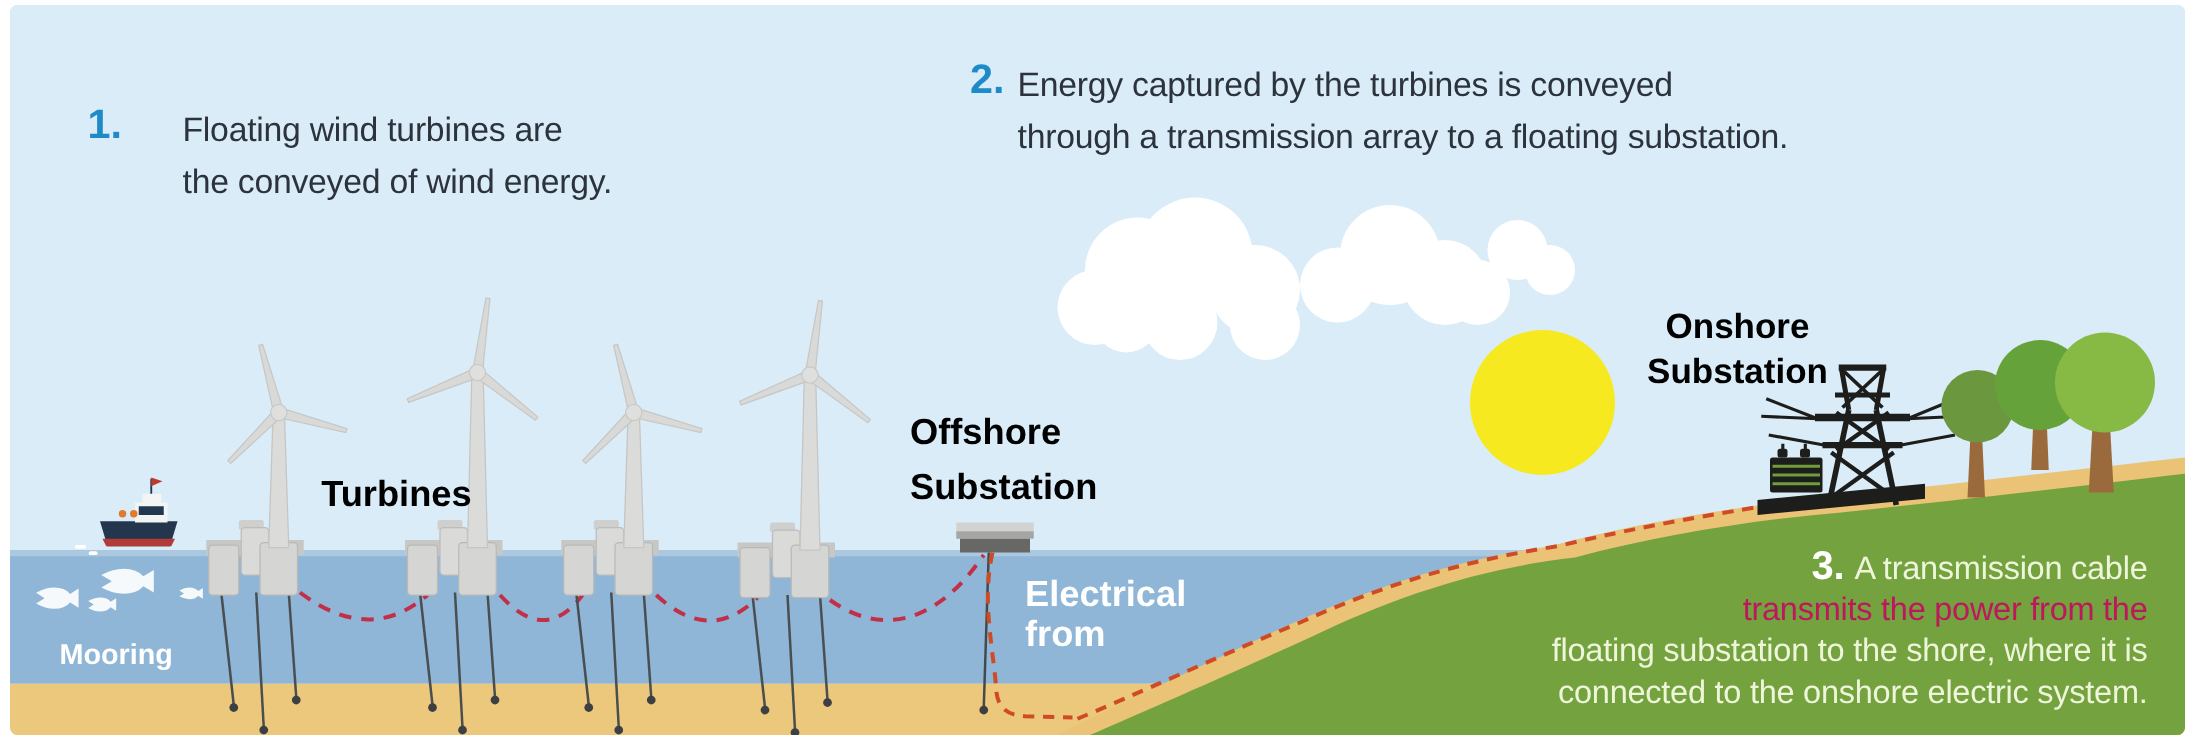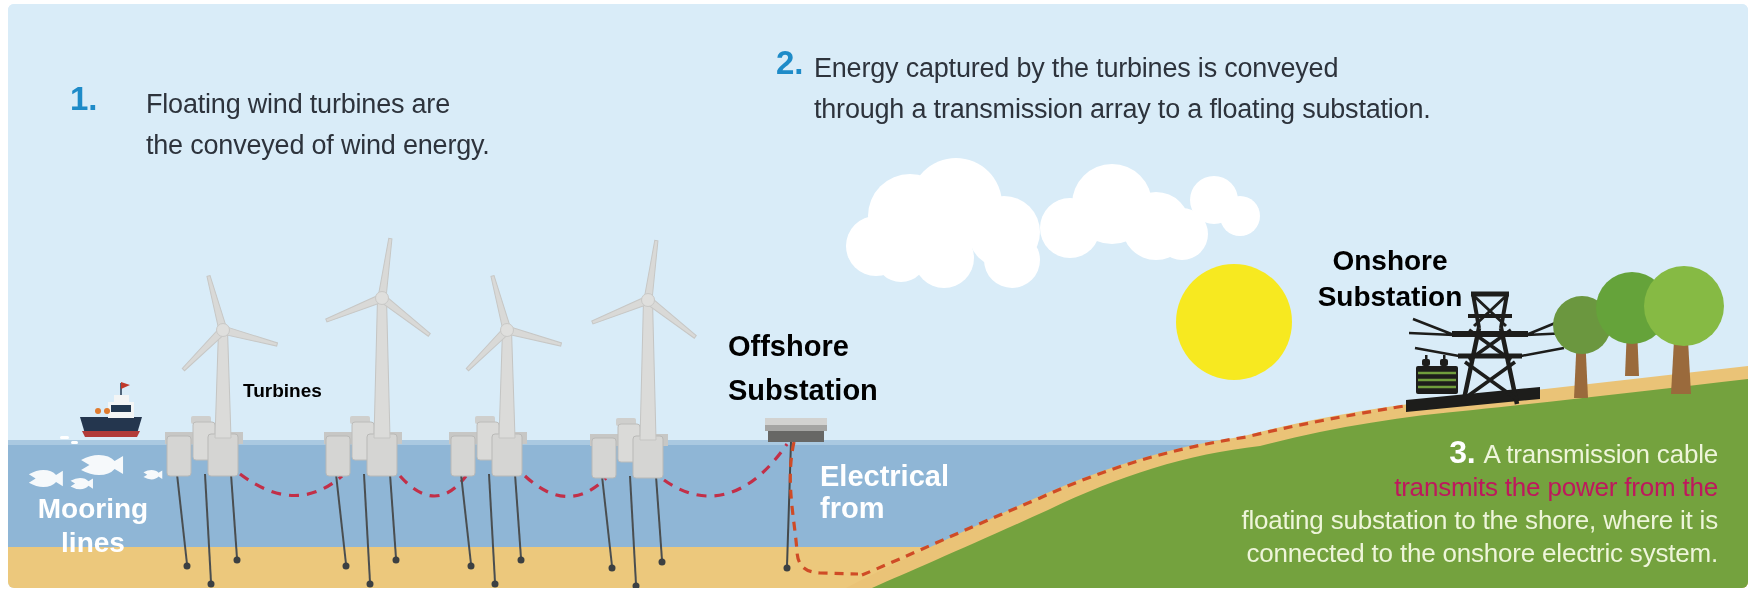--- a/index.html
+++ b/index.html
@@ -13,22 +13,22 @@
   .step-body{font-size:27px;color:#2d333c;line-height:41px;letter-spacing:-0.2px;}
   .step1-num{left:62px;top:76px;}
   .step1-body{left:104px;top:80px;margin-left:34px;}
   .step2-num{left:768px;top:40px;}
   .step2-body{left:806px;top:44px;}
   .step3{right:30px;top:432px;text-align:right;color:#eef5da;font-size:26px;line-height:33px;letter-spacing:-0.2px;}
   .step3 .num3{font-weight:bold;font-size:32px;color:#ffffff;margin-right:8px;}
   .step3 .bold{font-weight:normal;color:#be185d;}
   .lbl-gray{font-weight:bold;color:#000000;}
   .lbl-white{font-weight:bold;color:#ffffff;}
-  .lbl-turbines{left:235px;top:376px;font-size:19px;}
-  .lbl-mooring{left:10px;top:488px;width:150px;text-align:center;font-size:28px;line-height:34px;}
+  .lbl-turbines{left:249px;top:376px;font-size:29px;}
+  .lbl-mooring{left:10px;top:502px;width:150px;text-align:center;font-size:23px;line-height:34px;}
   .lbl-offshore{left:720px;top:320px;font-size:29px;line-height:44px;}
   .lbl-electrical{left:812px;top:456px;font-size:29px;line-height:32px;}
   .lbl-onshore{left:1292px;top:239px;width:180px;text-align:center;font-size:28px;line-height:36px;}
 </style>
 </head>
 <body>
 
 <div class="stage">
   <div class="scene">
 
@@ -200,21 +200,20 @@
       </div>
       <div class="bold">transmits the power from the</div>
       <div>floating substation to the shore, where it is</div>
       <div>connected to the onshore electric system.</div>
     </div>
 
     <div class="txt lbl-gray lbl-turbines">Turbines</div>
 
     <div class="txt lbl-white lbl-mooring">
       <div>Mooring</div>
-      <div>lines</div>
     </div>
 
     <div class="txt lbl-gray lbl-offshore">
       <div>Offshore</div>
       <div>Substation</div>
     </div>
 
     <div class="txt lbl-white lbl-electrical">
       <div>Electrical</div>
       <div>from</div>

